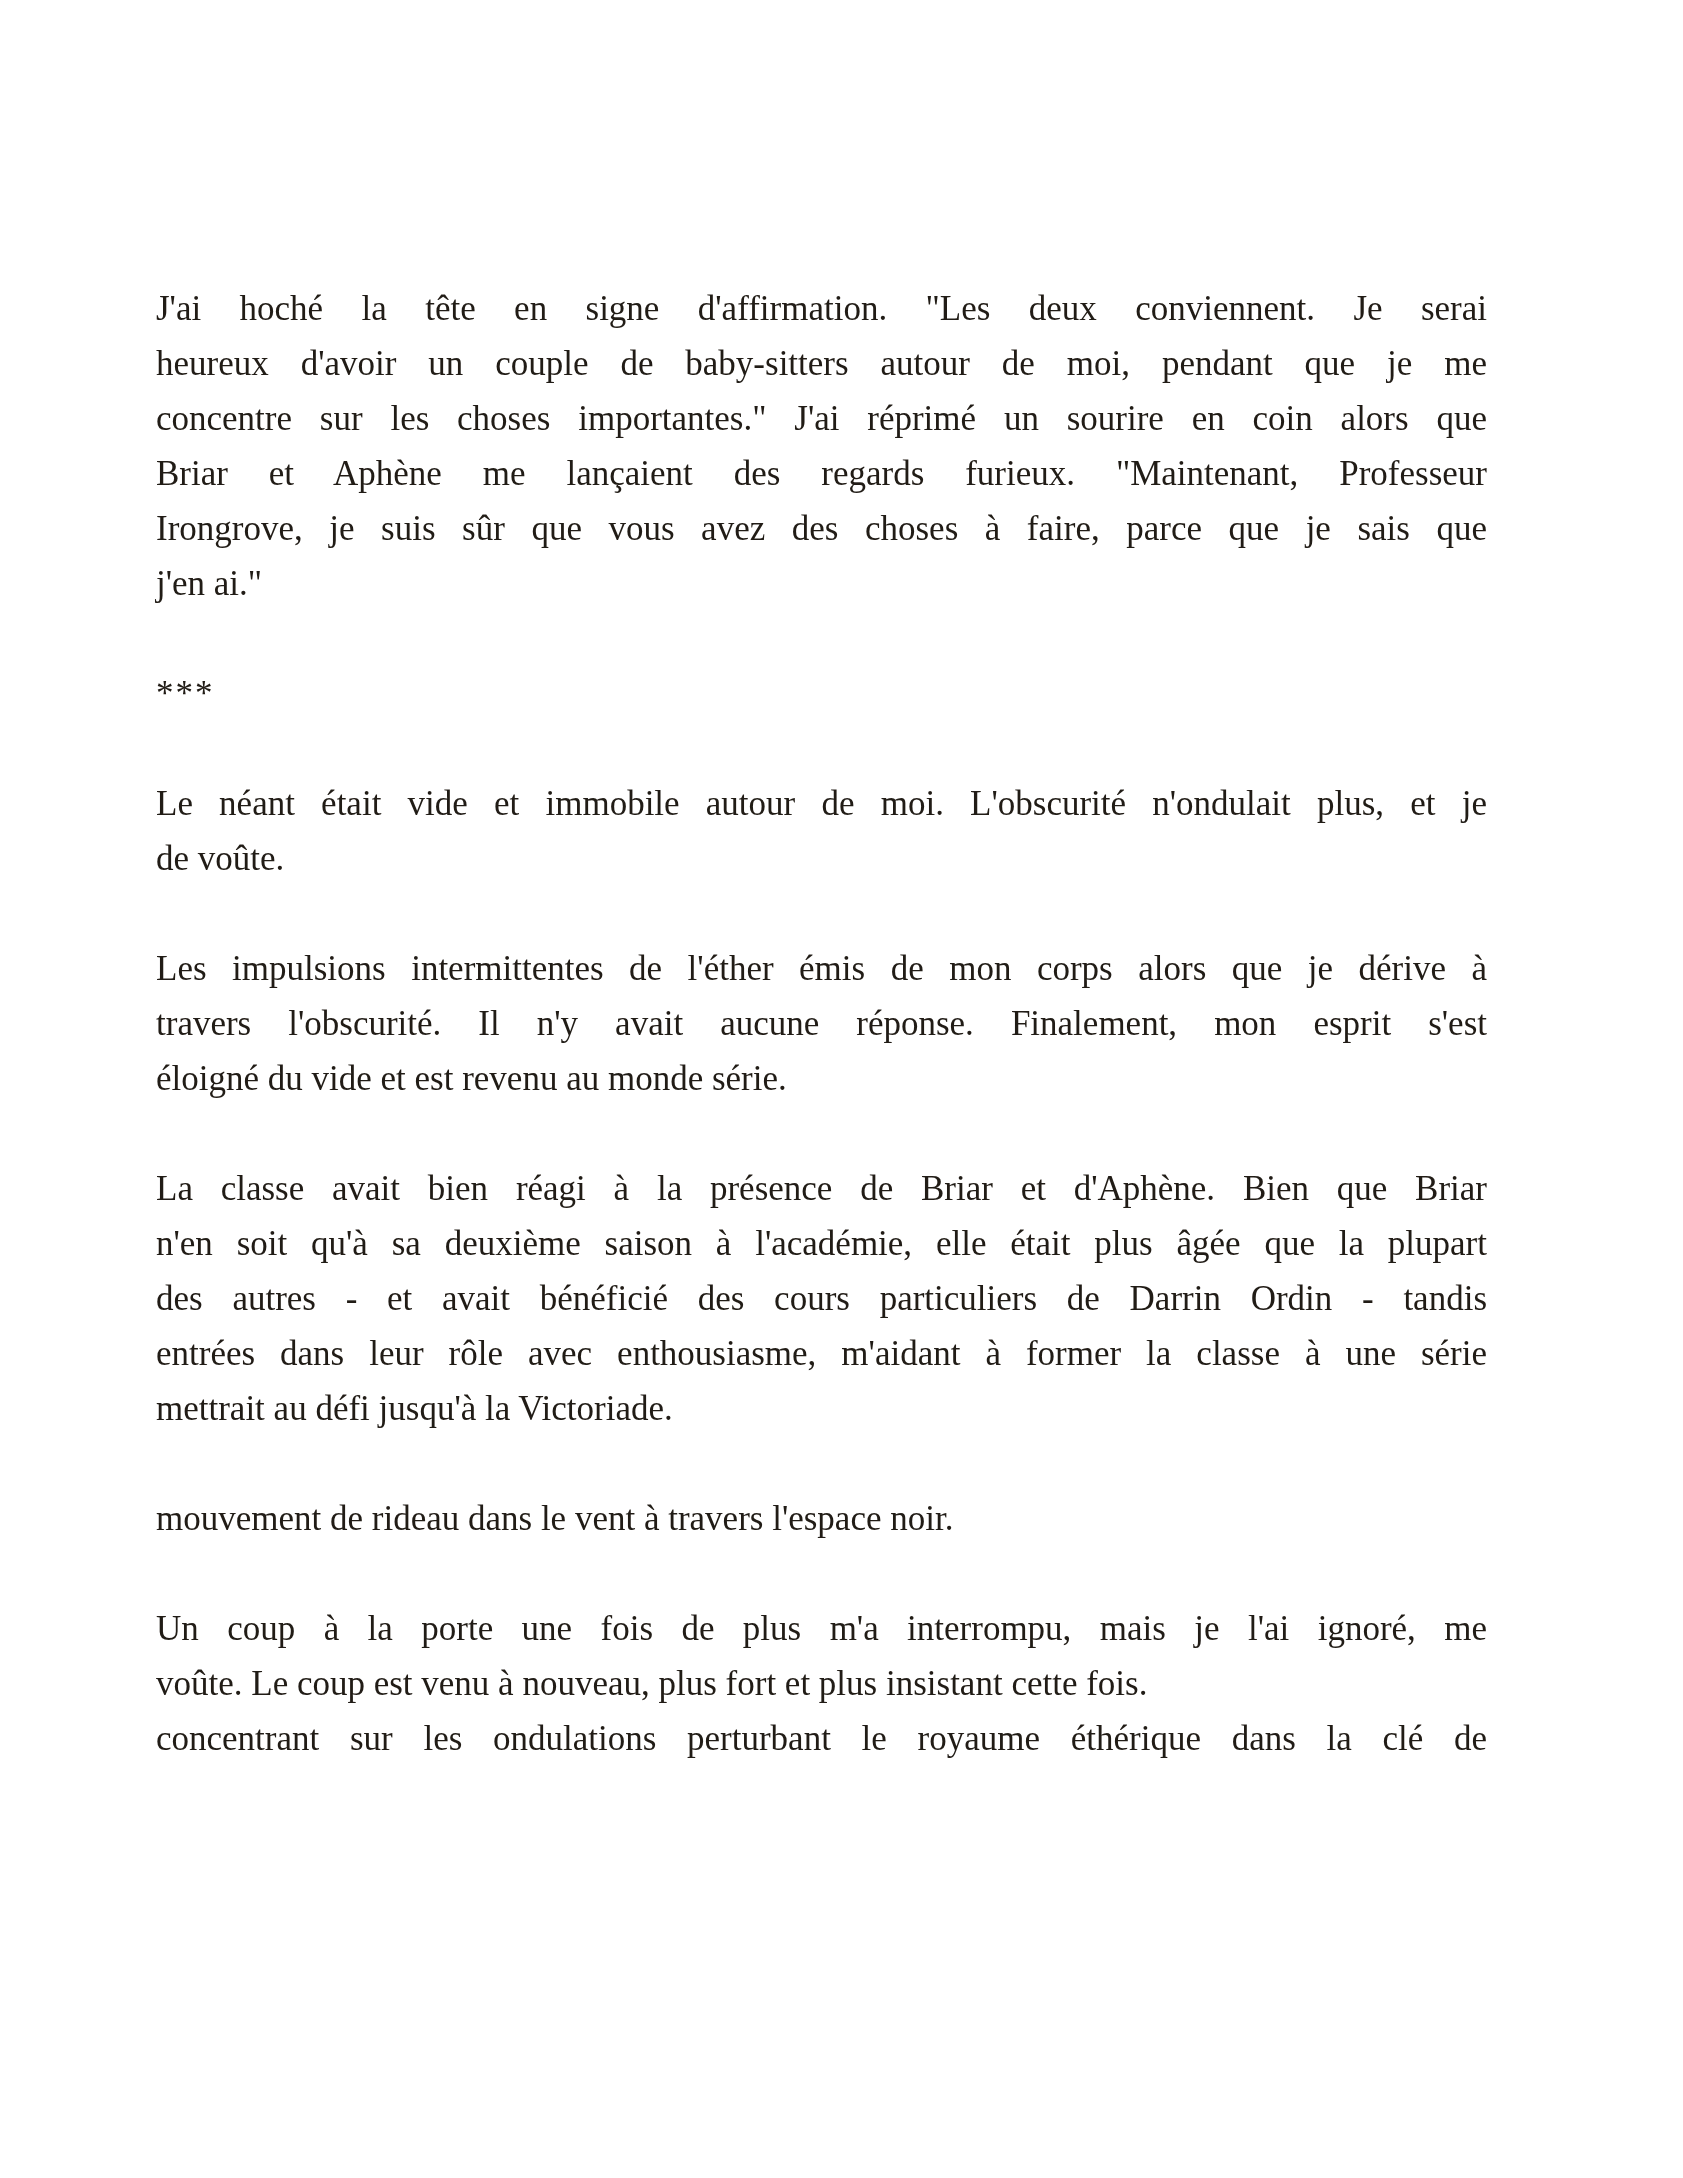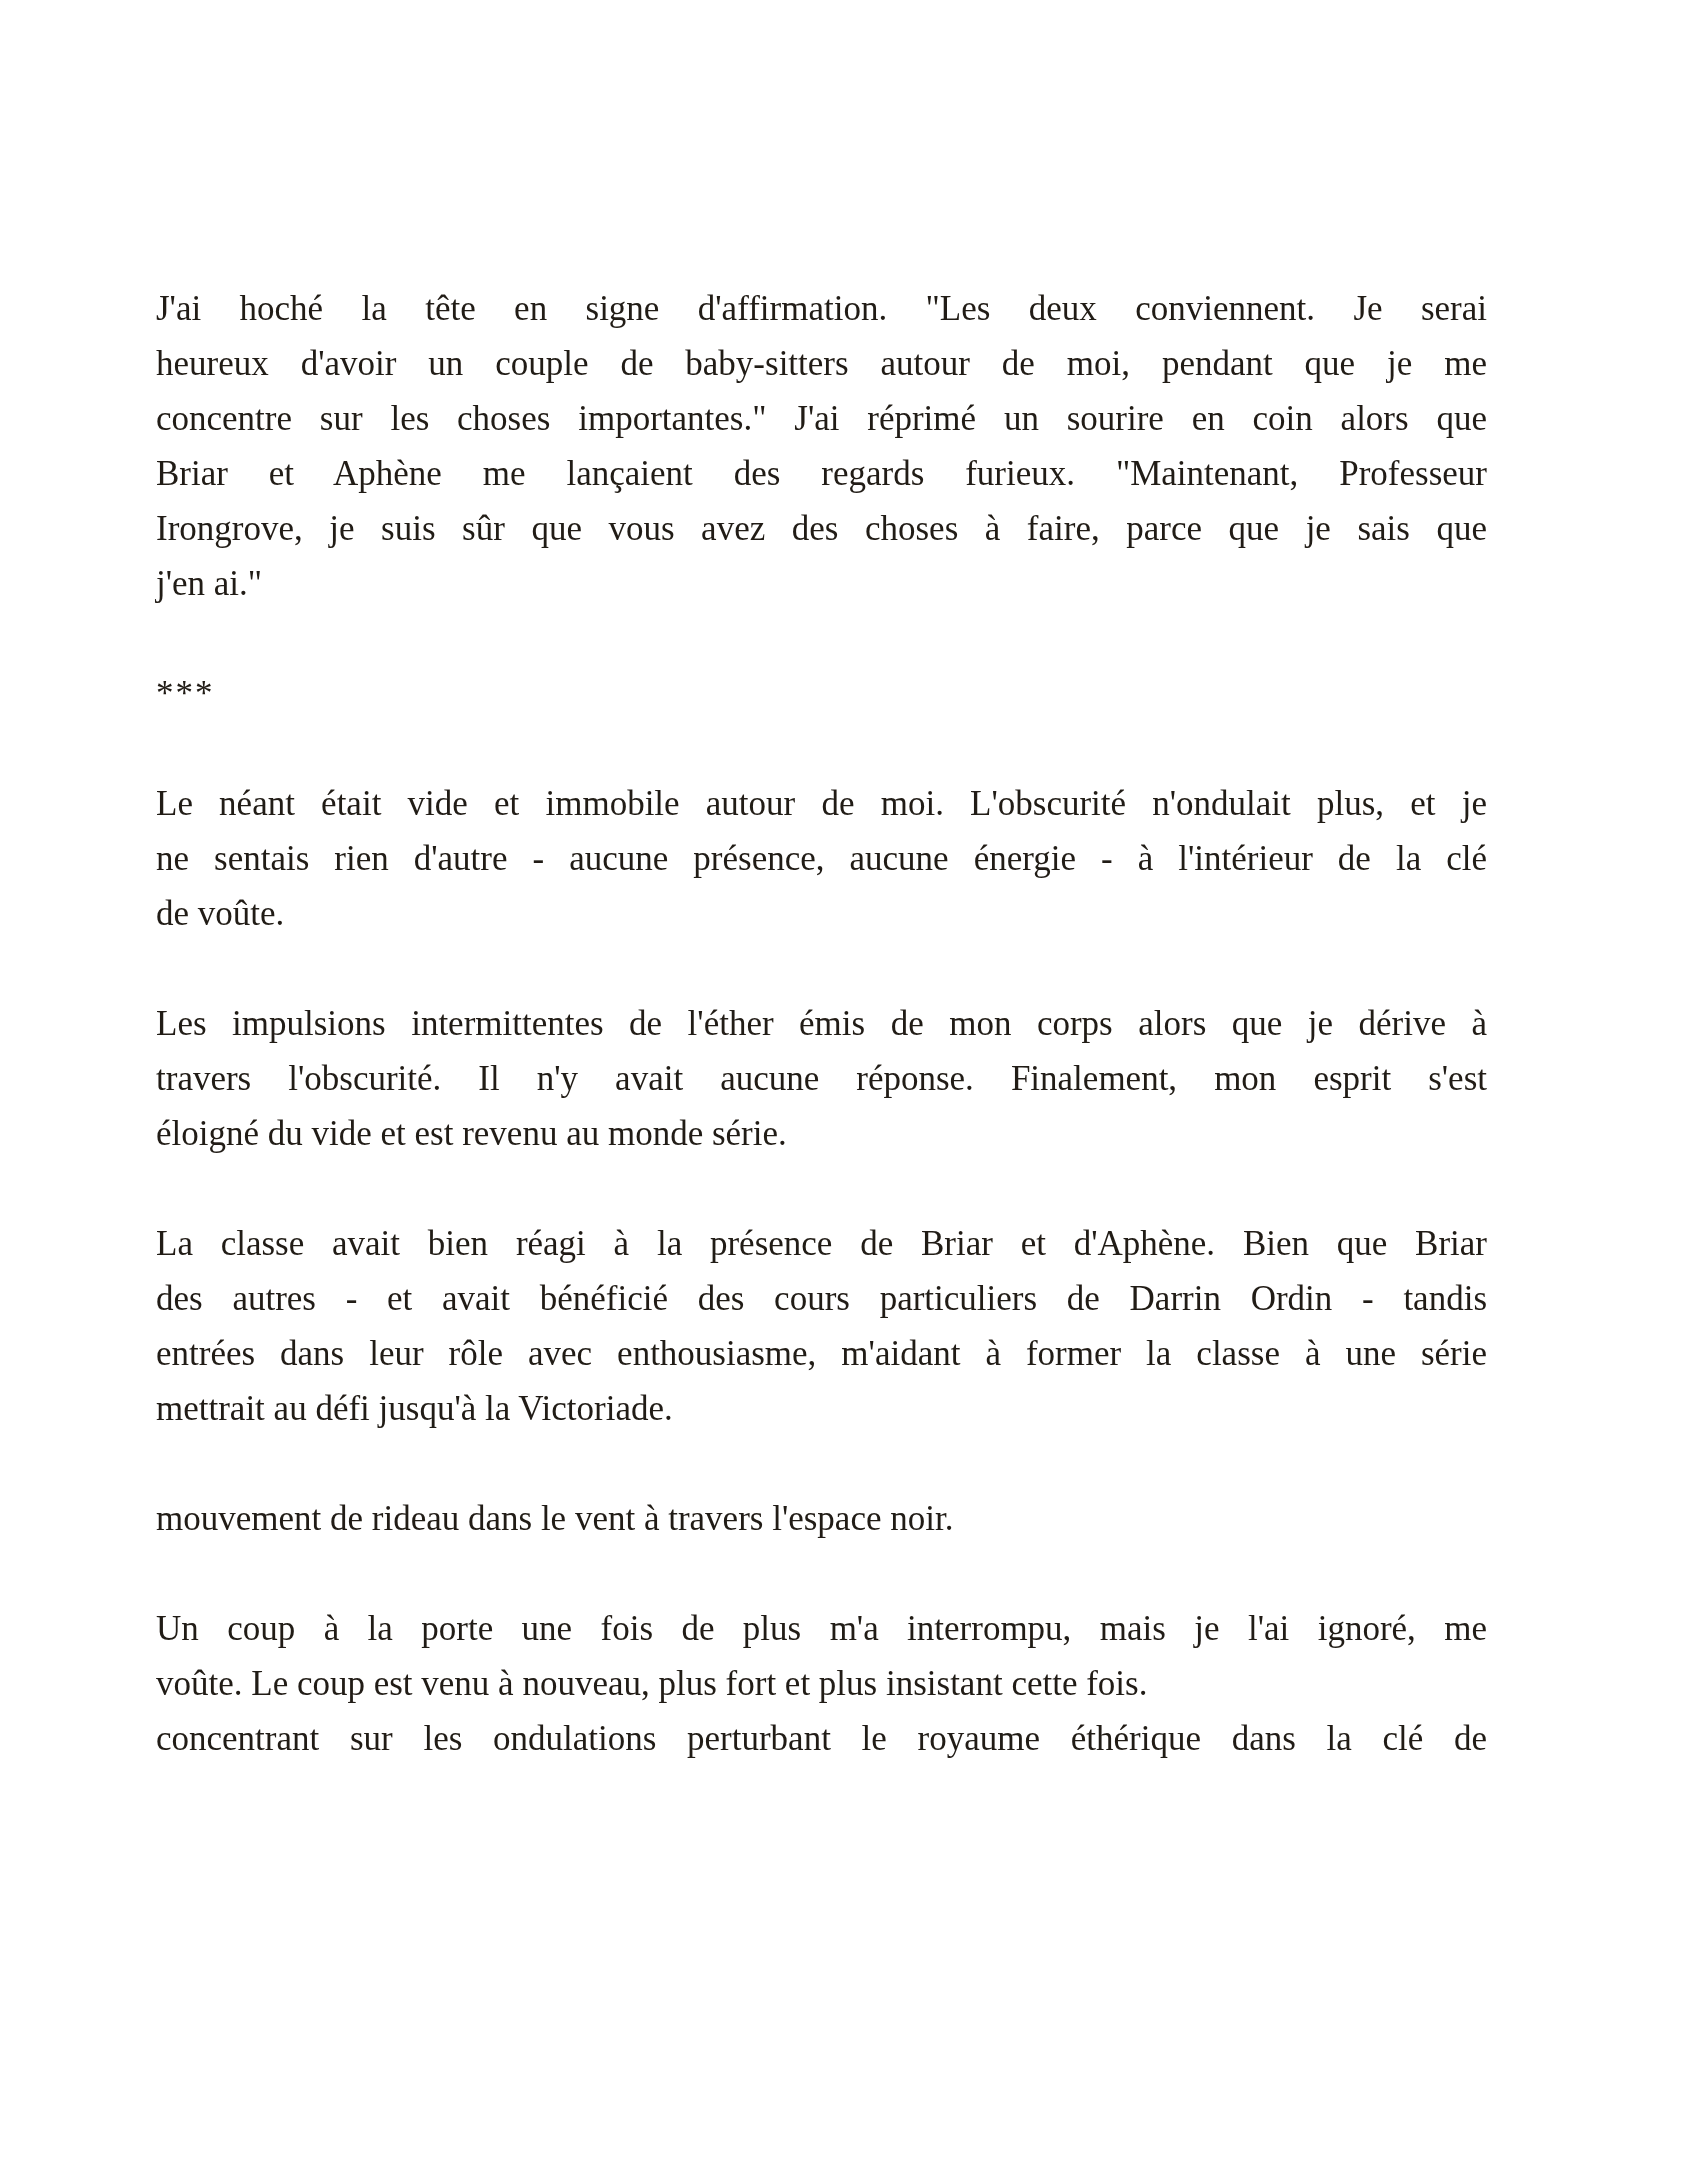--- a/index.html
+++ b/index.html
@@ -51,30 +51,30 @@
         <div class="line just">concentre sur les choses importantes." J'ai réprimé un sourire en coin alors que</div>
         <div class="line just">Briar et Aphène me lançaient des regards furieux. "Maintenant, Professeur</div>
         <div class="line just">Irongrove, je suis sûr que vous avez des choses à faire, parce que je sais que</div>
         <div class="line last">j'en ai."</div>
       </div>
       <div class="paragraph separator">
         <div class="line last">***</div>
       </div>
       <div class="paragraph">
         <div class="line just">Le néant était vide et immobile autour de moi. L'obscurité n'ondulait plus, et je</div>
-        <div class="line just">ne sentais rien d'autre - aucune présence, aucune énergie - à l'intérieur de la clé</div>
         <div class="line last">de voûte.</div>
       </div>
       <div class="paragraph">
         <div class="line just">Les impulsions intermittentes de l'éther émis de mon corps alors que je dérive à</div>
         <div class="line just">travers l'obscurité. Il n'y avait aucune réponse. Finalement, mon esprit s'est</div>
         <div class="line last">éloigné du vide et est revenu au monde série.</div>
       </div>
       <div class="paragraph">
         <div class="line just">La classe avait bien réagi à la présence de Briar et d'Aphène. Bien que Briar</div>
+        <div class="line just">n'en soit qu'à sa deuxième saison à l'académie, elle était plus âgée que la plupart</div>
         <div class="line just">des autres - et avait bénéficié des cours particuliers de Darrin Ordin - tandis</div>
         <div class="line just">entrées dans leur rôle avec enthousiasme, m'aidant à former la classe à une série</div>
         <div class="line last">mettrait au défi jusqu'à la Victoriade.</div>
       </div>
       <div class="paragraph">
         <div class="line last">mouvement de rideau dans le vent à travers l'espace noir.</div>
       </div>
       <div class="paragraph">
         <div class="line just">Un coup à la porte une fois de plus m'a interrompu, mais je l'ai ignoré, me</div>
         <div class="line last">voûte. Le coup est venu à nouveau, plus fort et plus insistant cette fois.</div>

